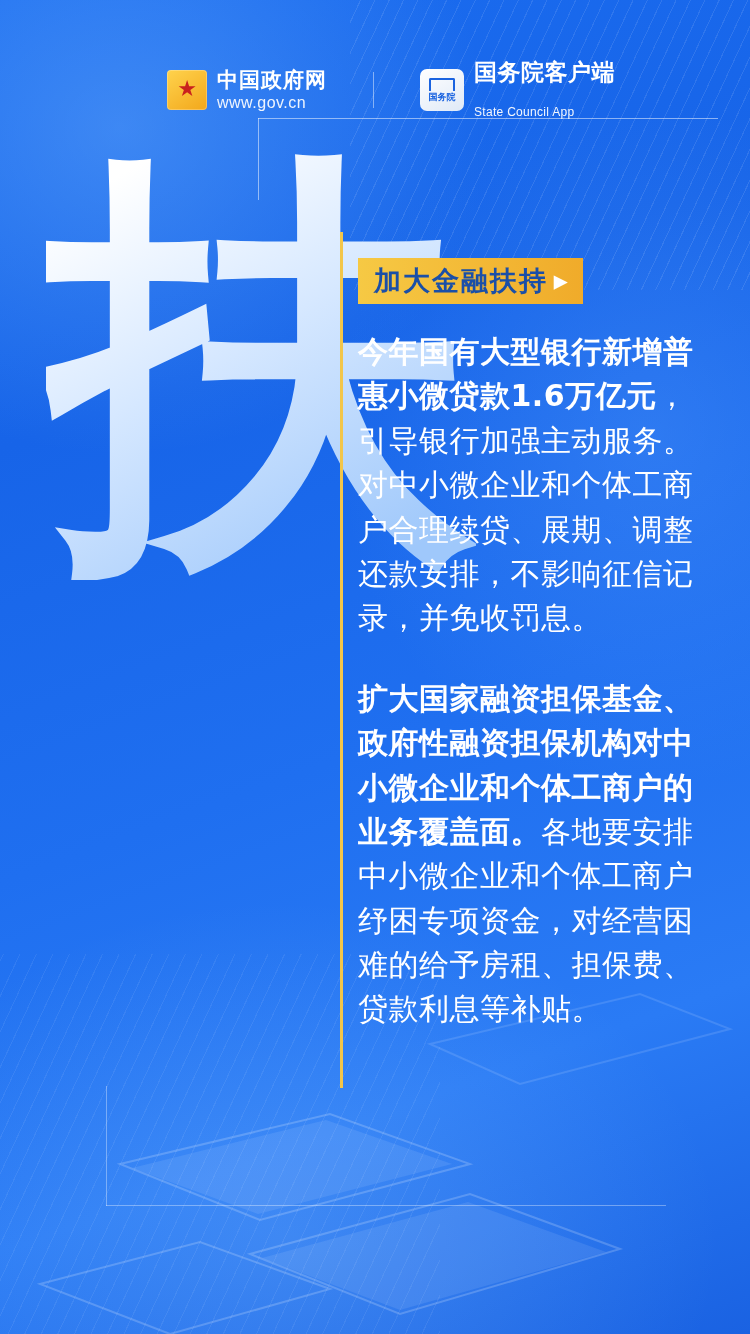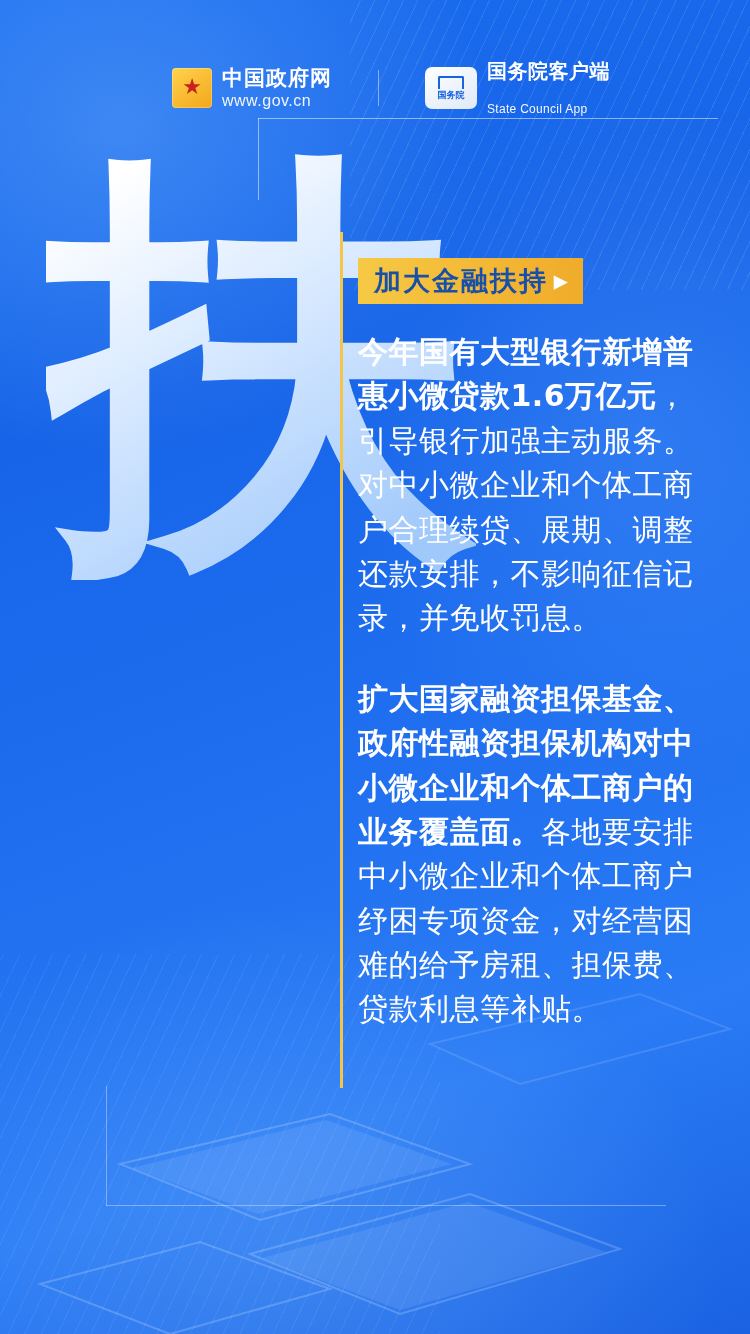--- a/index.html
+++ b/index.html
@@ -112,21 +112,21 @@
     letter-spacing: 0.5px;
     opacity: 0.92;
     margin-top: 3px;
   }
   .divider-v {
     width: 1px;
     height: 36px;
     background: rgba(255,255,255,0.45);
   }
   .app-badge {
-    width: 52px; height: 42px;
+    width: 44px; height: 42px;
     border-radius: 7px;
     background: linear-gradient(150deg, #ffffff, #dfe9f7);
     display: flex;
     align-items: center;
     justify-content: center;
     flex-direction: column;
     color: #1a63e0;
     font-size: 9px;
     font-weight: bold;
     line-height: 1.05;
@@ -134,21 +134,21 @@
   .app-badge .gate {
     width: 22px;
     height: 11px;
     border: 2px solid #1a63e0;
     border-bottom: none;
     border-radius: 2px 2px 0 0;
     margin-bottom: 2px;
   }
   .app-text-cn {
     color: #ffffff;
-    font-size: 20px;
+    font-size: 23px;
     font-weight: bold;
     letter-spacing: 0.5px;
   }
   .app-text-en {
     color: #ffffff;
     font-size: 12px;
     opacity: 0.95;
     margin-top: 21px;
     letter-spacing: 0.3px;
   }

